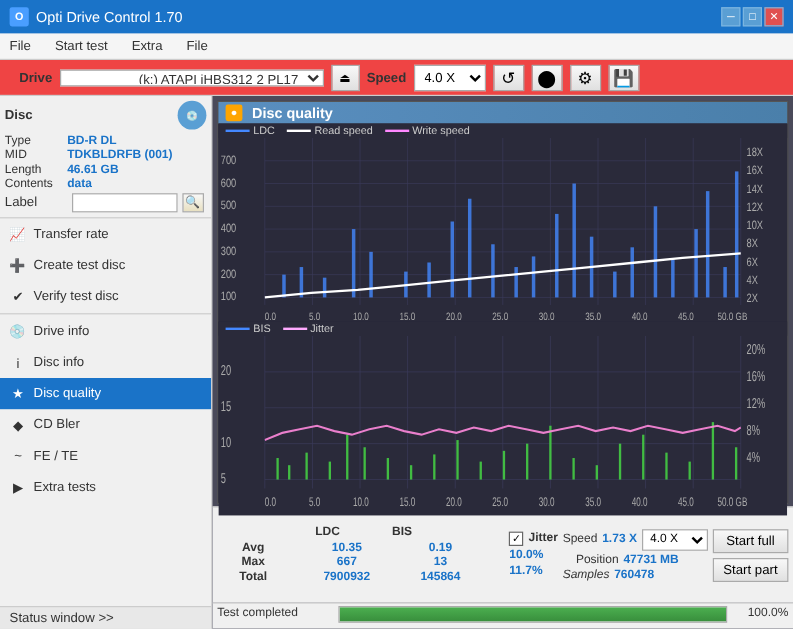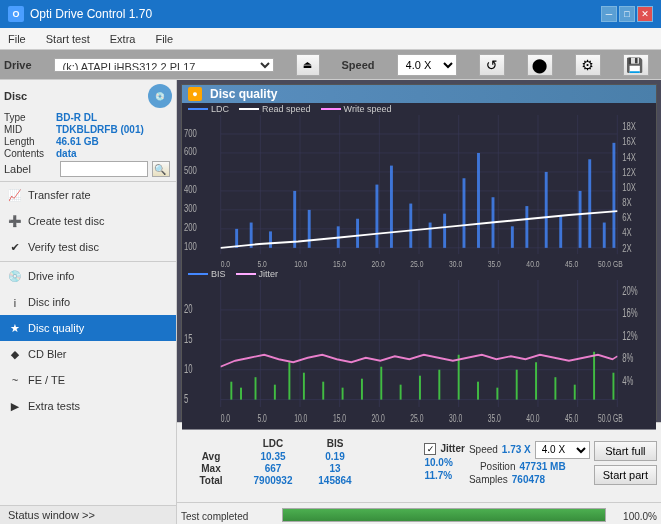--- a/index.html
+++ b/index.html
@@ -61,40 +61,41 @@
     }
     .menu-item {
       font-size: 11px;
       color: #333;
       padding: 1px 4px;
       cursor: pointer;
     }
 
     
     .drive-bar {
-      background: #a3a3a3;
+      background: #ef4444;
       border-bottom: 1px solid #ccc;
       display: flex;
       align-items: center;
-      padding: 2px 4px;
+      padding: 2px 16px;
       height: 30px;
-      gap: 22px;
+      gap: 6px;
     }
     .drive-label {
       font-size: 11px; font-weight: bold; color: #333;
     }
     .drive-select {
       background: white;
       border: 1px solid #aaa;
       padding: 1px 4px;
       font-size: 11px;
       height: 14px;
       flex: 1;
       max-width: 220px;
       color: #333;
+      text-align: right;
     }
     .eject-btn {
       width: 24px; height: 22px;
       background: linear-gradient(to bottom, #f8f8f8, #e0e0e0);
       border: 1px solid #aaa;
       display: flex; align-items: center; justify-content: center;
       cursor: pointer; font-size: 10px;
     }
     .speed-label { font-size: 11px; font-weight: bold; color: #333; }
     .speed-select {
@@ -311,21 +312,21 @@
     }
 
     .stats-table {
       flex: 1;
       display: flex;
       flex-direction: column;
       justify-content: center;
     }
     .stats-row {
       display: flex;
-      gap: 2px;
+      gap: 18px;
       margin-bottom: 1px;
     }
     .stats-header {
       display: flex;
       gap: 2px;
       margin-bottom: 2px;
     }
     .stats-cell {
       font-size: 10px;
       text-align: center;
@@ -385,21 +386,21 @@
       font-size: 11px;
       cursor: pointer;
       white-space: nowrap;
     }
 
     
     .bottom-bar {
       background: #f0f0f0;
       border-top: 1px solid #ccc;
       display: flex;
-      align-items: flex-end;
+      align-items: flex-start;
       padding: 2px 4px;
       height: 22px;
       gap: 11px;
     }
     .status-text {
       font-size: 10px;
       color: #333;
       width: 90px;
       flex-shrink: 0;
     }
@@ -782,21 +783,21 @@
           <span class="speed-val">1.73 X</span>
           <select class="speed-dropdown">
             <option>4.0 X</option>
           </select>
         </div>
         <div class="speed-row">
           <span style="font-size:10px;color:#333;margin-left:11px;">Position</span>
           <span class="speed-val">47731 MB</span>
         </div>
         <div class="speed-row">
-          <span style="font-size:10px;color:#333;">Samples</span>
+          <span style="font-size:10px;color:#333;font-style:italic;">Samples</span>
           <span class="speed-val">760478</span>
         </div>
       </div>
 
       <div class="buttons-section">
         <button class="action-btn">Start full</button>
         <button class="action-btn">Start part</button>
       </div>
 
     </div>

